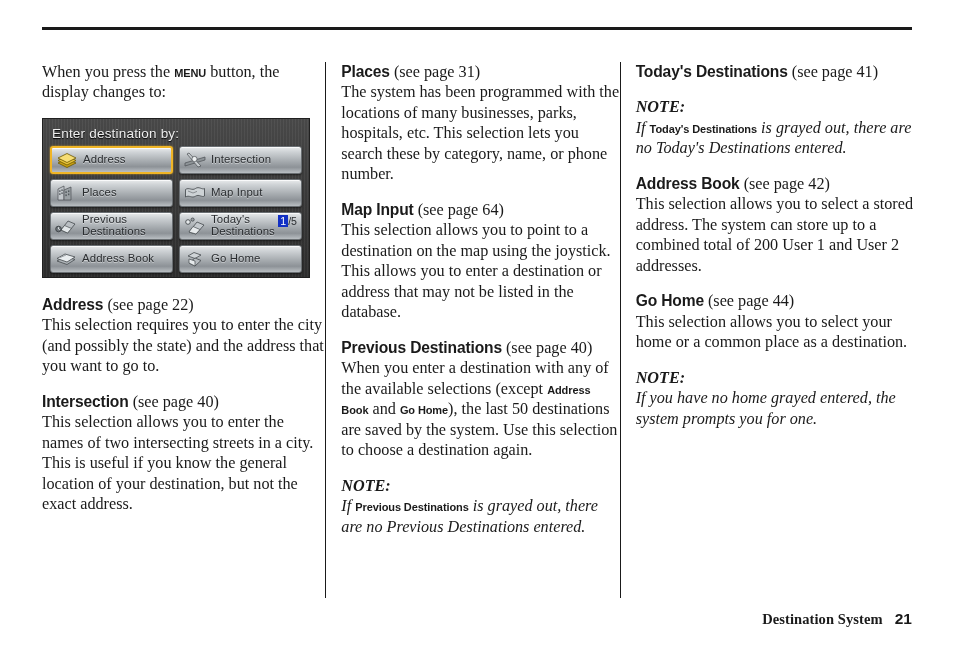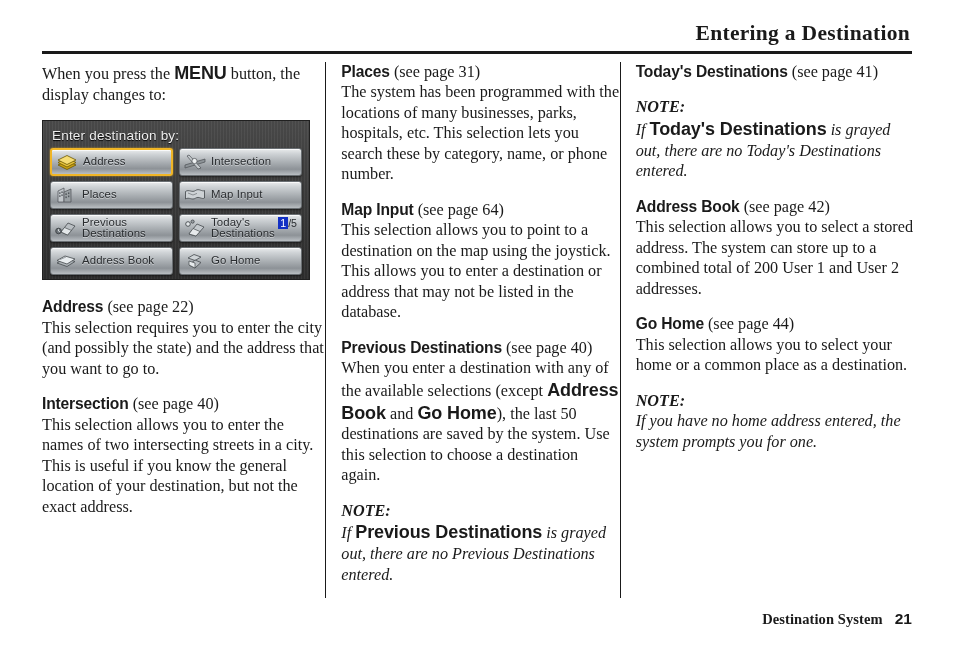--- a/index.html
+++ b/index.html
@@ -65,21 +65,21 @@
   .para {
     font-family: "Liberation Serif", serif;
     font-size: 16.2px;
     line-height: 1.265;
     margin: 0 0 15px 0;
     color: #1a1a1a;
   }
   .bold-sans {
     font-family: "Liberation Sans", sans-serif;
     font-weight: bold;
-    font-size: 18px;
+    font-size: 11px;
     letter-spacing: -0.1px;
   }
   .heading {
     font-family: "Liberation Sans", sans-serif;
     font-weight: bold;
     font-size: 15.6px;
     letter-spacing: -0.15px;
   }
   .page-ref {
     font-family: "Liberation Serif", serif;
@@ -223,21 +223,20 @@
     font-family: "Liberation Sans", sans-serif;
     font-weight: bold;
     font-size: 15.5px;
     margin-left: 12px;
   }
 </style>
 </head>
 <body>
 
 <div id="page-header">
-  <div id="page-title">Entering a Destination</div>
   <div id="header-rule"></div>
 </div>
 
 <div id="columns">
 
   <div class="col left">
 
     <p class="para"><span>When you press the </span><span class="bold-sans">MENU</span><span> button, the display changes to:</span></p>
 
     <div id="nav-screen">
@@ -374,21 +373,21 @@
   <div class="col right">
 
     <p class="para"><span class="heading">Today's Destinations</span><span class="page-ref"> (see page 41)</span><br></p>
 
     <p class="para note-body"><span class="note-label">NOTE:</span><br><span>If </span><span class="bold-sans">Today's Destinations</span><span> is grayed out, there are no Today's Destinations entered.</span></p>
 
     <p class="para"><span class="heading">Address Book</span><span class="page-ref"> (see page 42)</span><br><span>This selection allows you to select a stored address. The system can store up to a combined total of  200 User 1 and User 2 addresses.</span></p>
 
     <p class="para"><span class="heading">Go Home</span><span class="page-ref"> (see page 44)</span><br><span>This selection allows you to select your home or a common place as a destination.</span></p>
 
-    <p class="para note-body"><span class="note-label">NOTE:</span><br><span>If you have no home address entered, the system prompts you for one.</span></p>
+    <p class="para note-body"><span class="note-label">NOTE:</span><br><span>If you have no home grayed entered, the system prompts you for one.</span></p>
 
   </div>
 
 </div>
 
 <div id="footer">
   <span id="footer-label">Destination System</span><span id="footer-page">21</span>
 </div>
 
 </body></html>

